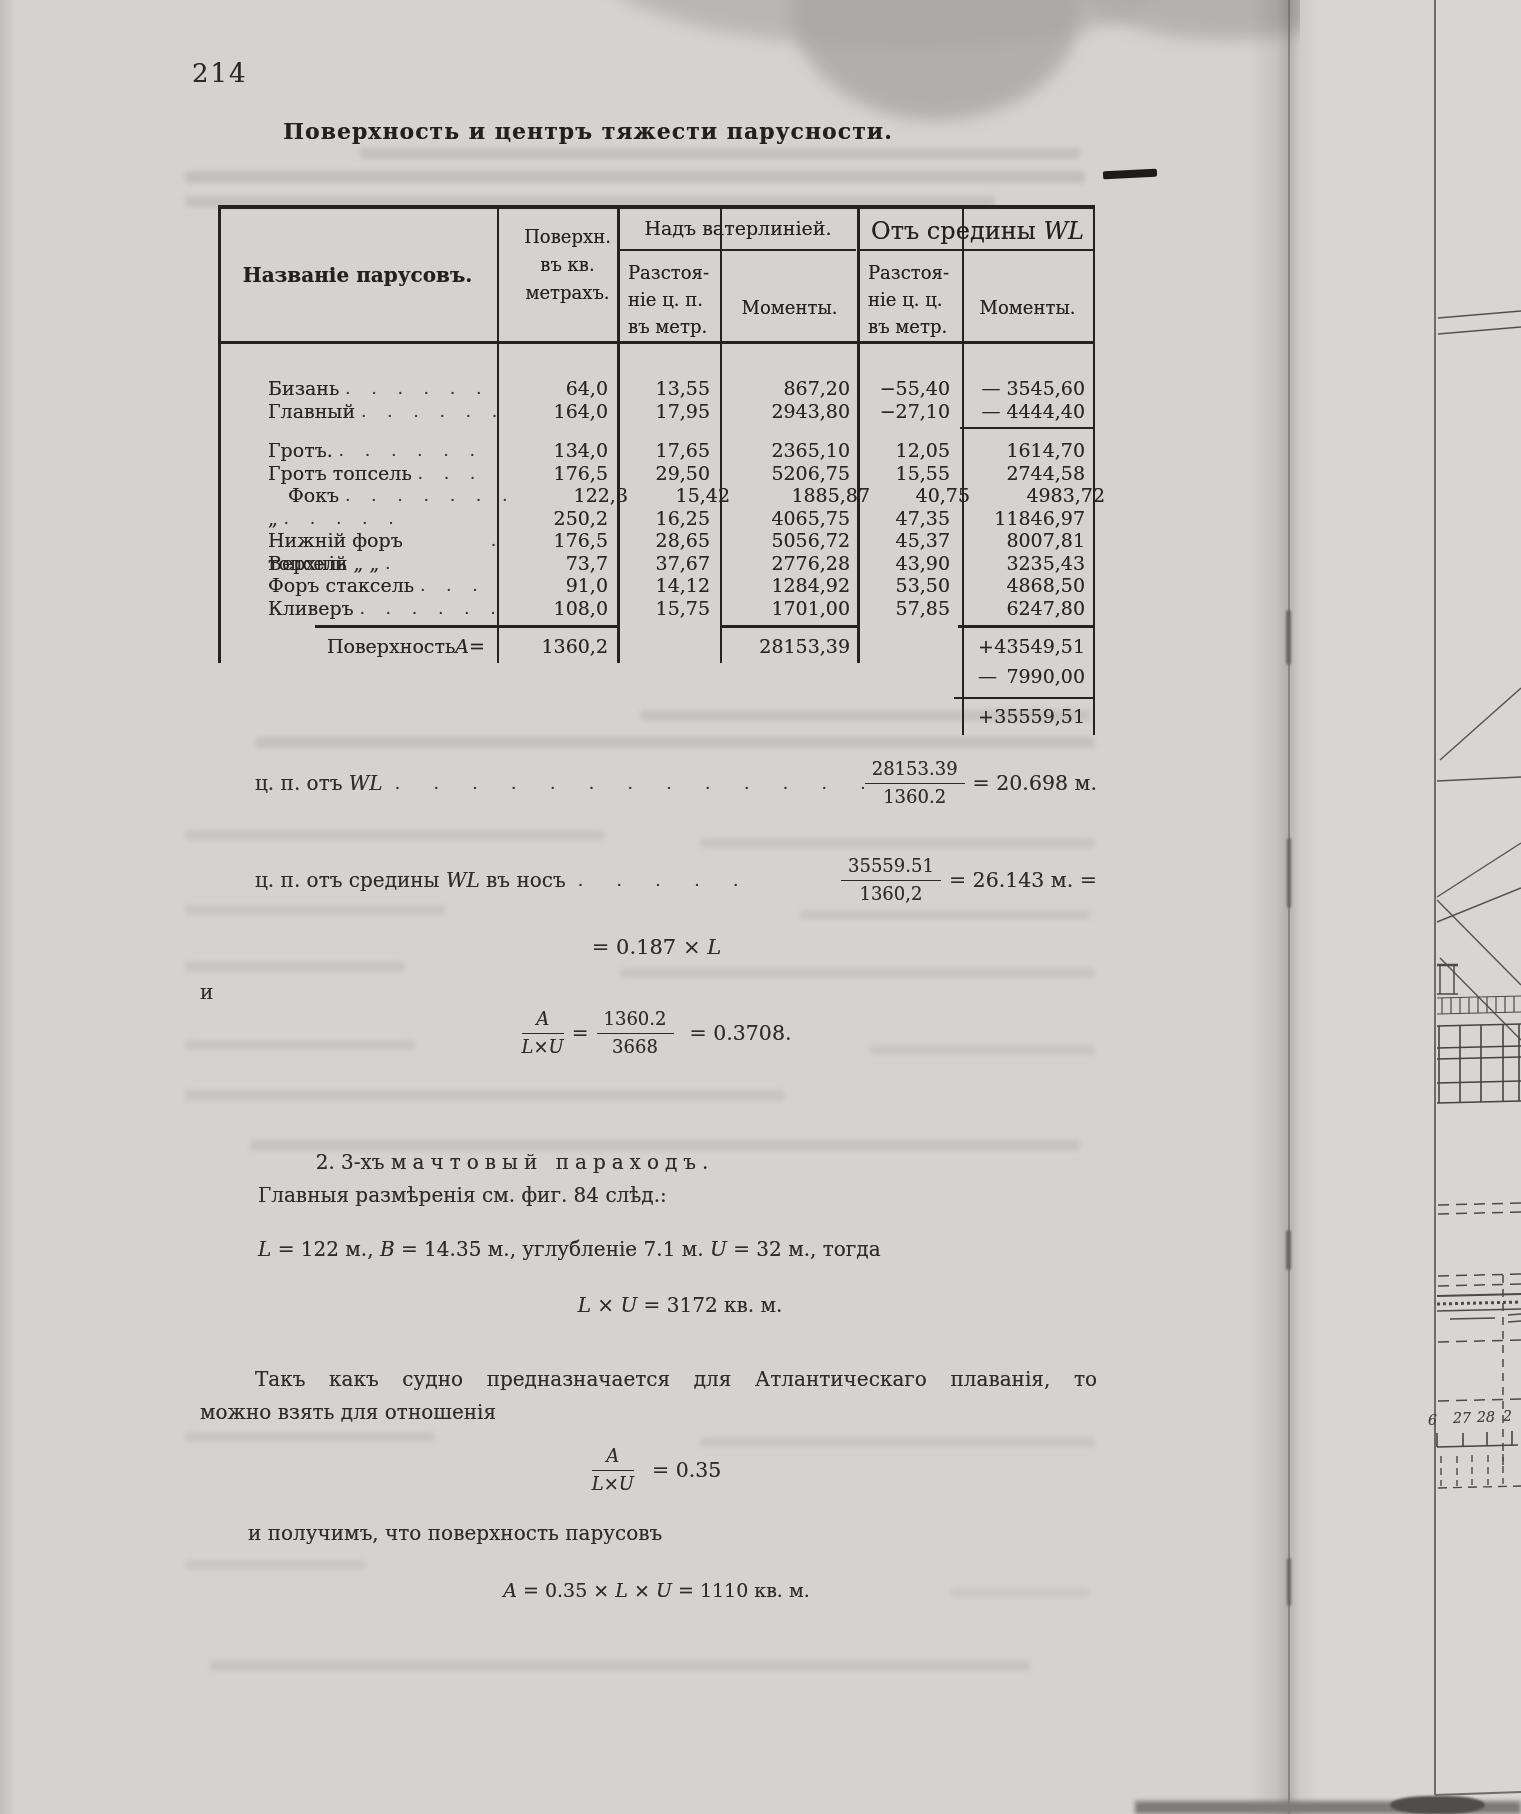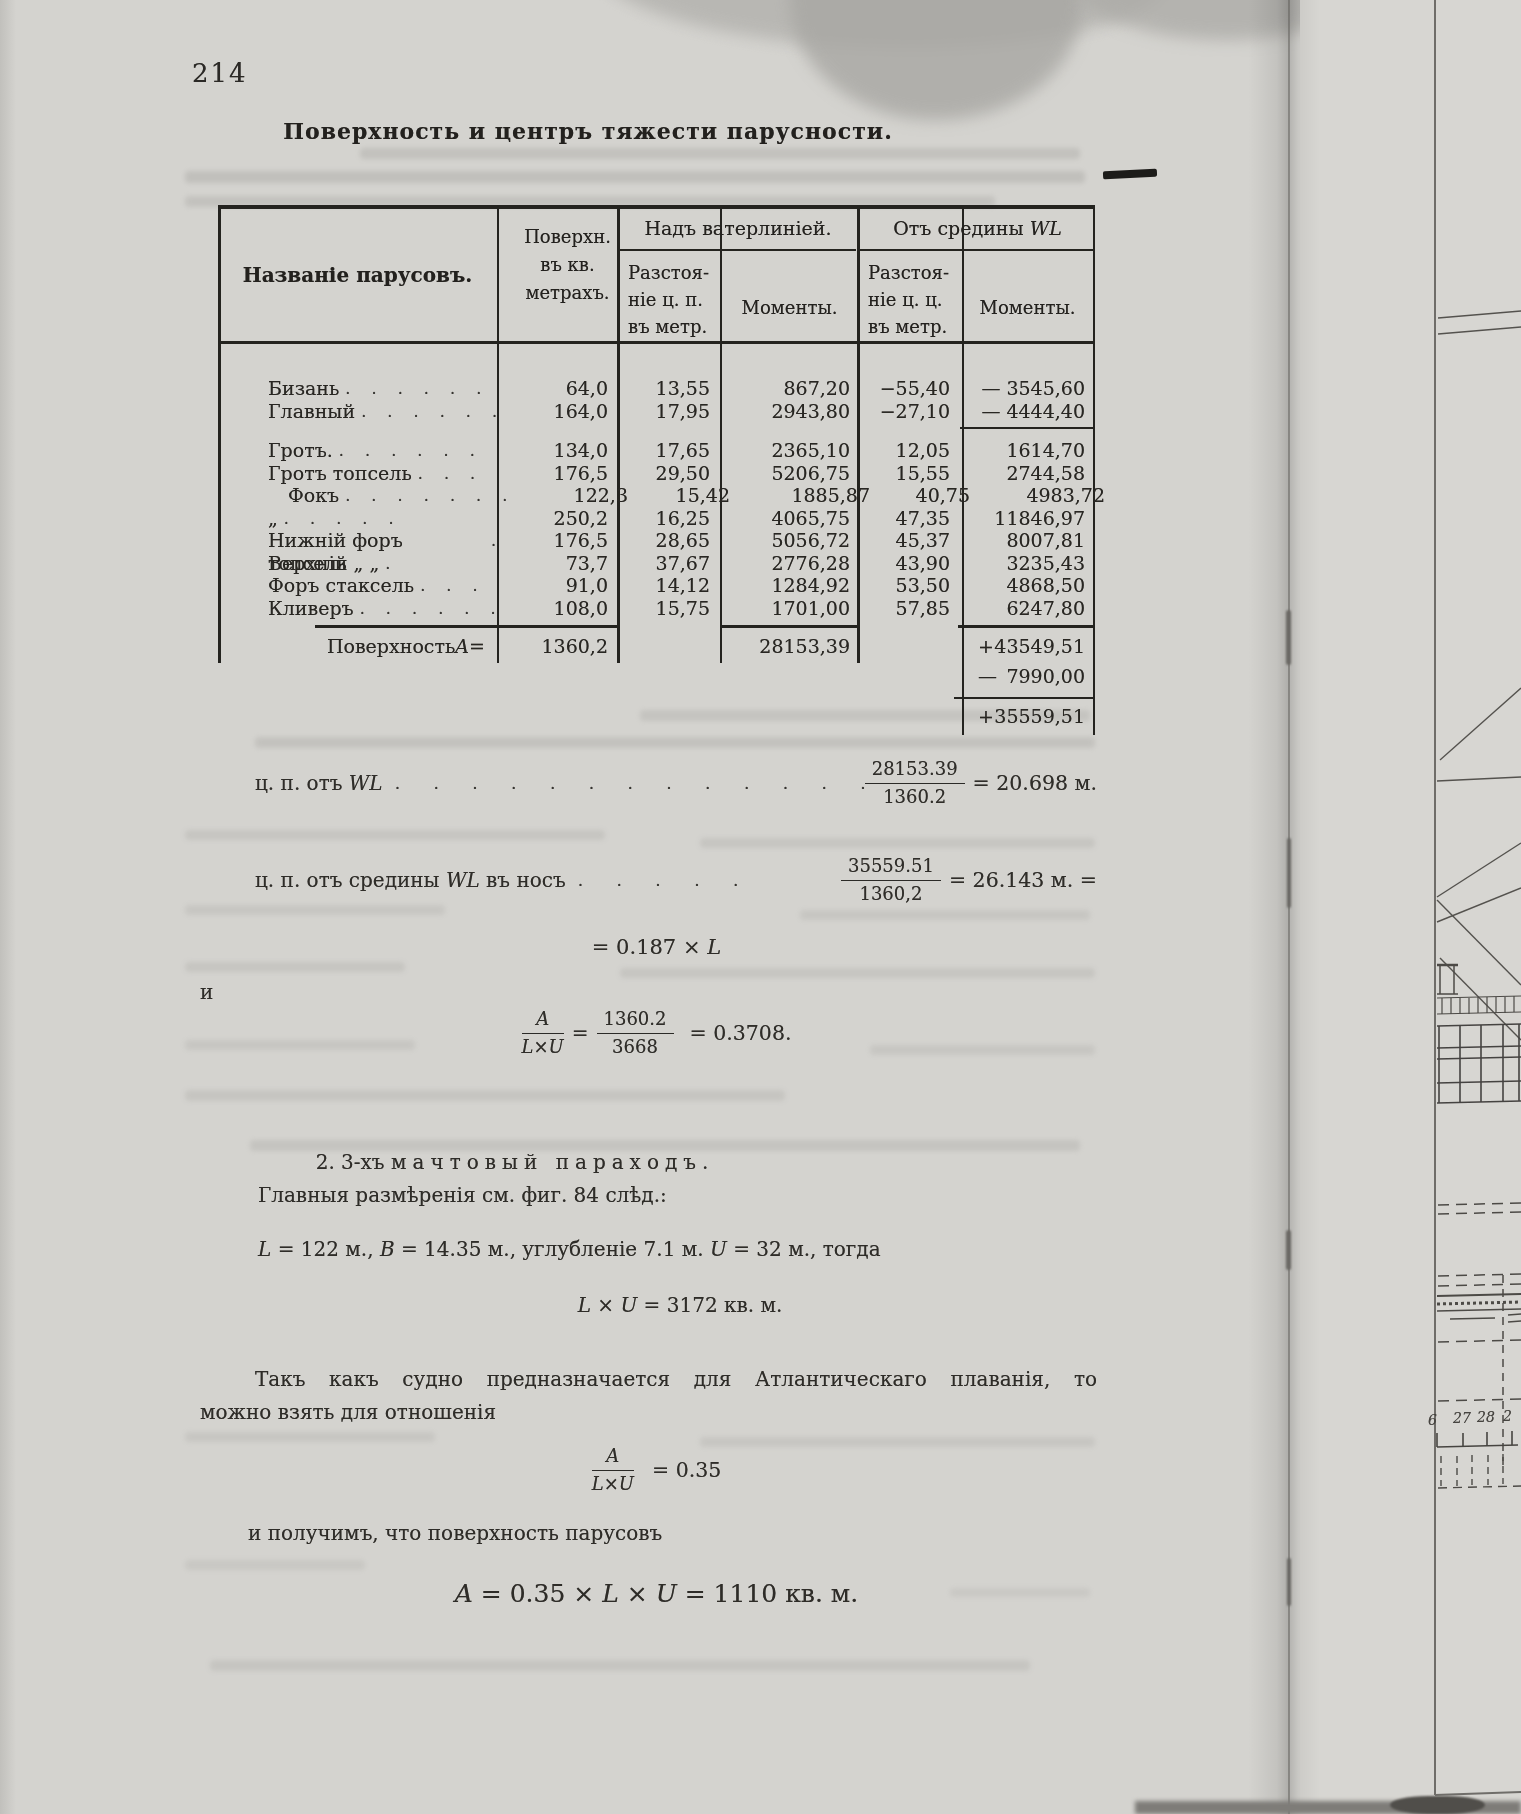--- a/index.html
+++ b/index.html
@@ -121,21 +121,21 @@
   <div class="t-vline" style="left:744px;top:0;width:1.5px;height:530px;"></div>
   <div class="t-vline" style="left:875px;top:0;width:2px;height:530px;"></div>
 
   <div class="t-cellabs th" style="left:0;top:8px;width:279px;height:124px;display:flex;align-items:center;justify-content:center;font-weight:bold;font-size:20px;">
         <span>Названіе парусовъ.</span>
       </div>
   <div class="t-cellabs th pre" style="left:281px;top:18px;width:137px;text-align:center;line-height:1.55;">Поверхн.
 въ кв.
 метрахъ.</div>
   <div class="t-cellabs th" style="left:402px;top:12px;width:236px;text-align:center;font-size:19px;">Надъ ватерлиніей.</div>
-  <div class="t-cellabs th" style="left:642px;top:12px;width:235px;text-align:center;font-size:19px;"><span>Отъ средины </span><span class="var">WL</span></div>
+  <div class="t-cellabs th" style="left:642px;top:12px;width:235px;text-align:center;font-size:24px;"><span>Отъ средины </span><span class="var">WL</span></div>
   <div class="t-cellabs th pre" style="left:410px;top:54px;width:92px;line-height:1.5;">Разстоя-
 ніе ц. п.
 въ метр.</div>
   <div class="t-cellabs th" style="left:504px;top:92px;width:135px;text-align:center;">Моменты.</div>
   <div class="t-cellabs th pre" style="left:650px;top:54px;width:92px;line-height:1.5;">Разстоя-
 ніе ц. ц.
 въ метр.</div>
   <div class="t-cellabs th" style="left:744px;top:92px;width:131px;text-align:center;">Моменты.</div>
 
   <div class="t-row" style="top:172px;">
@@ -347,21 +347,21 @@
 <div class="frm-center" style="left:218px;top:1445px;width:877px;gap:10px;">
   <span class="frac">
         <span class="num var">A</span>
         <span class="den"><span class="var">L</span><span>×</span><span class="var">U</span></span>
       </span>
   <span class="res">= 0.35</span>
 </div>
 
 <div class="para" style="left:200px;top:1521px;margin-left:48px;">и получимъ, что поверхность парусовъ</div>
 
-<div class="para" style="left:218px;top:1579px;width:877px;text-align:center;font-size:25px;">
+<div class="para" style="left:218px;top:1579px;width:877px;text-align:center;font-size:19px;">
   <span class="var">A</span><span> = 0.35 × </span><span class="var">L</span><span> × </span><span class="var">U</span><span> = 1110 кв. м.</span>
 </div>
 
 <svg id="margin-art" viewBox="0 0 101 1814" xmlns="http://www.w3.org/2000/svg">
   <g stroke="#6f6d69" fill="none">
     <line x1="15" y1="0" x2="15" y2="1795" stroke-width="2"></line>
     <line x1="15" y1="1795" x2="101" y2="1792" stroke-width="2"></line>
   </g>
   <g stroke="#54524e" stroke-width="1.4" fill="none">
     <line x1="18" y1="318" x2="101" y2="311"></line>

